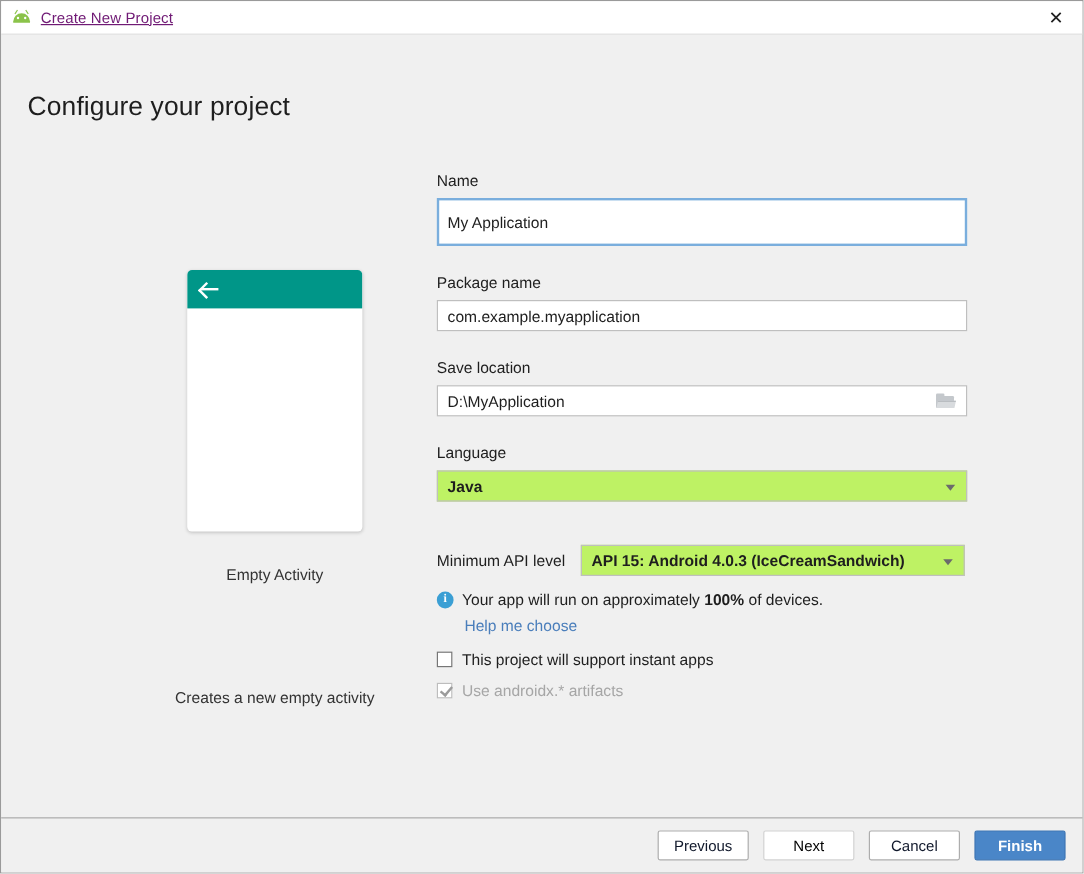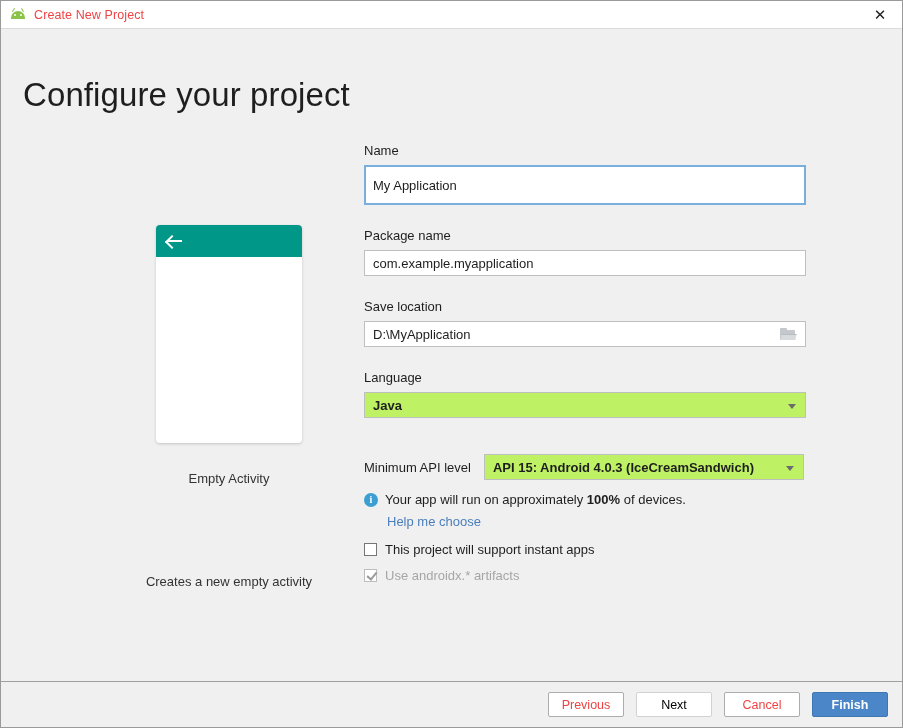--- a/index.html
+++ b/index.html
@@ -55,22 +55,23 @@
   .android-ant {
     position: absolute;
     width: 1px; height: 4px;
     background: #8bc34a;
     top: 1px;
   }
   .android-ant.l { left: 3px; transform: rotate(32deg); }
   .android-ant.r { left: 12px; transform: rotate(-32deg); }
   .titlebar-title {
     font-size: 12.5px;
-    color: #ef4444;
+    color: #701a75;
     letter-spacing: 0.1px;
+    text-decoration: underline;
   }
   .titlebar-close {
     position: absolute;
     right: 0; top: 0;
     width: 44px; height: 27px;
     display: flex; align-items: center; justify-content: center;
     font-size: 15px;
     color: #202020;
     font-family: "DejaVu Sans", sans-serif;
     cursor: pointer;
@@ -78,21 +79,21 @@
 
   
   .body {
     flex: 1;
     position: relative;
     background: #f0f0f0;
   }
   .page-heading {
     position: absolute;
     left: 22px; top: 47px;
-    font-size: 33px;
+    font-size: 22px;
     color: #1e1e1e;
     letter-spacing: 0.1px;
   }
 
   
   .preview-col {
     position: absolute;
     left: 78px; top: 196px;
     width: 300px;
     text-align: center;
@@ -313,21 +314,21 @@
     justify-content: flex-end;
     padding-right: 14px;
   }
   .btn {
     height: 25px;
     min-width: 76px;
     margin-left: 12px;
     border: 1px solid #adadad;
     background: #ffffff;
     font-size: 12.5px;
-    color: #ef4444;
+    color: #0f172a;
     font-family: "Liberation Sans", sans-serif;
     border-radius: 2px;
     cursor: pointer;
     padding: 0 10px;
   }
   .btn.disabled {
     color: #000000;
     border-color: #d2d2d2;
     cursor: default;
     text-align: center;

